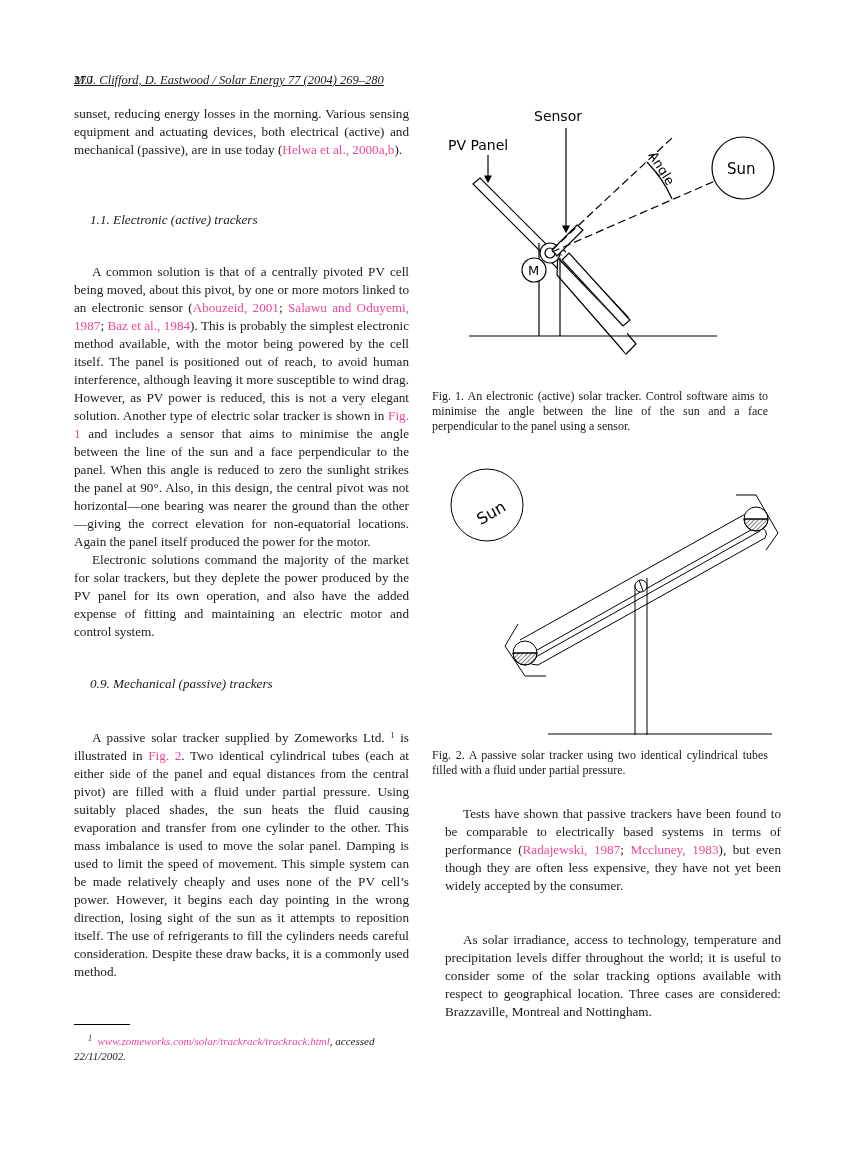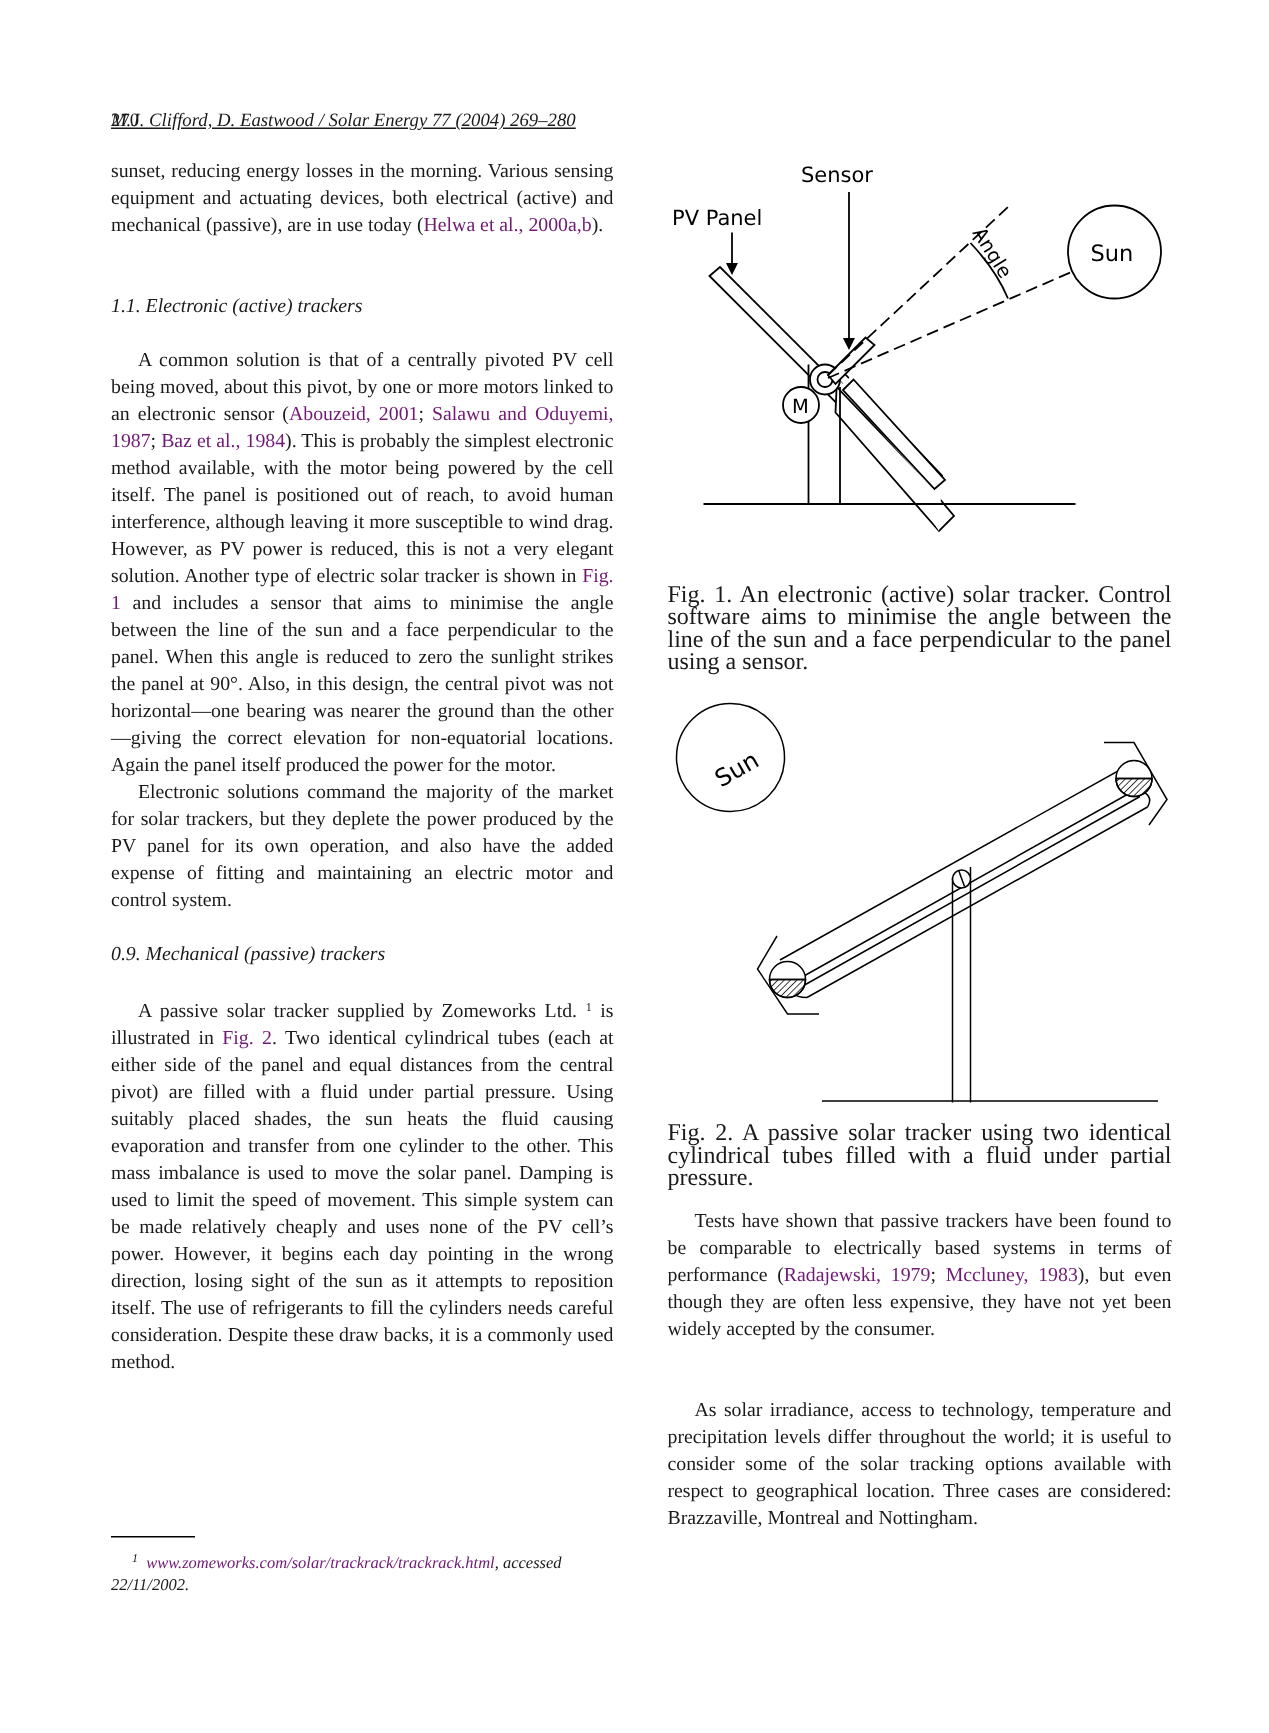--- a/index.html
+++ b/index.html
@@ -6,23 +6,23 @@
   body { width:846px; height:1155px; position:relative; overflow:hidden;
          font-family:"Liberation Serif","DejaVu Serif",serif; color:#1a1a1a; }
   .hdr { position:absolute; top:73px; left:74px; width:708px; font-size:12.5px; }
   .hdr .pg { position:absolute; left:0; top:0; }
   .hdr .run { position:absolute; left:0; right:0; text-align:left; font-style:italic;text-decoration:underline; }
   .col { position:absolute; font-size:13.2px; line-height:18px; text-align:justify; }
   .col-l { left:74px; top:105px; width:335px; }
   .col-r { left:445px; width:336px; }
   p { margin:0; }
   p.ind { text-indent:18px; }
-  .h { font-style:italic; margin:0; }
-  a, .lnk { color:#701a75; text-decoration:none; }
-  .cap { position:absolute; left:445px; width:336px; font-size:16px; line-height:15px; text-align:justify; }
+  .h { font-style:italic; margin:16px; }
+  a, .lnk { color:#ec4899; text-decoration:none; }
+  .cap { position:absolute; left:432px; width:336px; font-size:12px; line-height:15px; text-align:justify; }
   .fnrule { position:absolute; left:74px; top:1024px; width:56px; height:1px; background:#000; }
   .fn { position:absolute; left:74px; top:1031px; width:336px; font-size:11px; line-height:15px;font-style:italic; }
   sup { font-size:8px; vertical-align:4px; }
   svg { position:absolute; }
   svg text { font-family:"DejaVu Sans",sans-serif; }
 </style>
 </head>
 <body>
 
 <div class="hdr">
@@ -122,17 +122,17 @@
 
   <circle cx="85" cy="193" r="12" fill="#fff"></circle>
   <path d="M73 193 A12 12 0 0 0 97 193 Z" fill="url(#hatch)"></path>
   <line x1="73" y1="193" x2="97" y2="193"></line>
 
   <polyline points="78,164 65,186 85,216 106,216"></polyline>
 </svg>
 <div class="cap" style="top:748px">Fig. 2. A passive solar tracker using two identical cylindrical tubes filled with a fluid under partial pressure.</div>
 
 <div class="col col-r" style="top:805px">
-  <p class="ind"><span>Tests have shown that passive trackers have been found to be comparable to electrically based systems in terms of performance (</span><a href="#" class="lnk">Radajewski, 1979</a><span>; </span><a href="#" class="lnk">Mccluney, 1983</a><span>), but even though they are often less expensive, they have not yet been widely accepted by the consumer.</span></p>
+  <p class="ind"><span>Tests have shown that passive trackers have been found to be comparable to electrically based systems in terms of performance (</span><a href="#" class="lnk">Radajewski, 1987</a><span>; </span><a href="#" class="lnk">Mccluney, 1983</a><span>), but even though they are often less expensive, they have not yet been widely accepted by the consumer.</span></p>
   <div style="height:18px"></div>
   <div style="height:18px"></div>
   <p class="ind">As solar irradiance, access to technology, temperature and precipitation levels differ throughout the world; it is useful to consider some of the solar tracking options available with respect to geographical location. Three cases are considered: Brazzaville, Montreal and Nottingham.</p>
 </div>
 
 </body></html>

